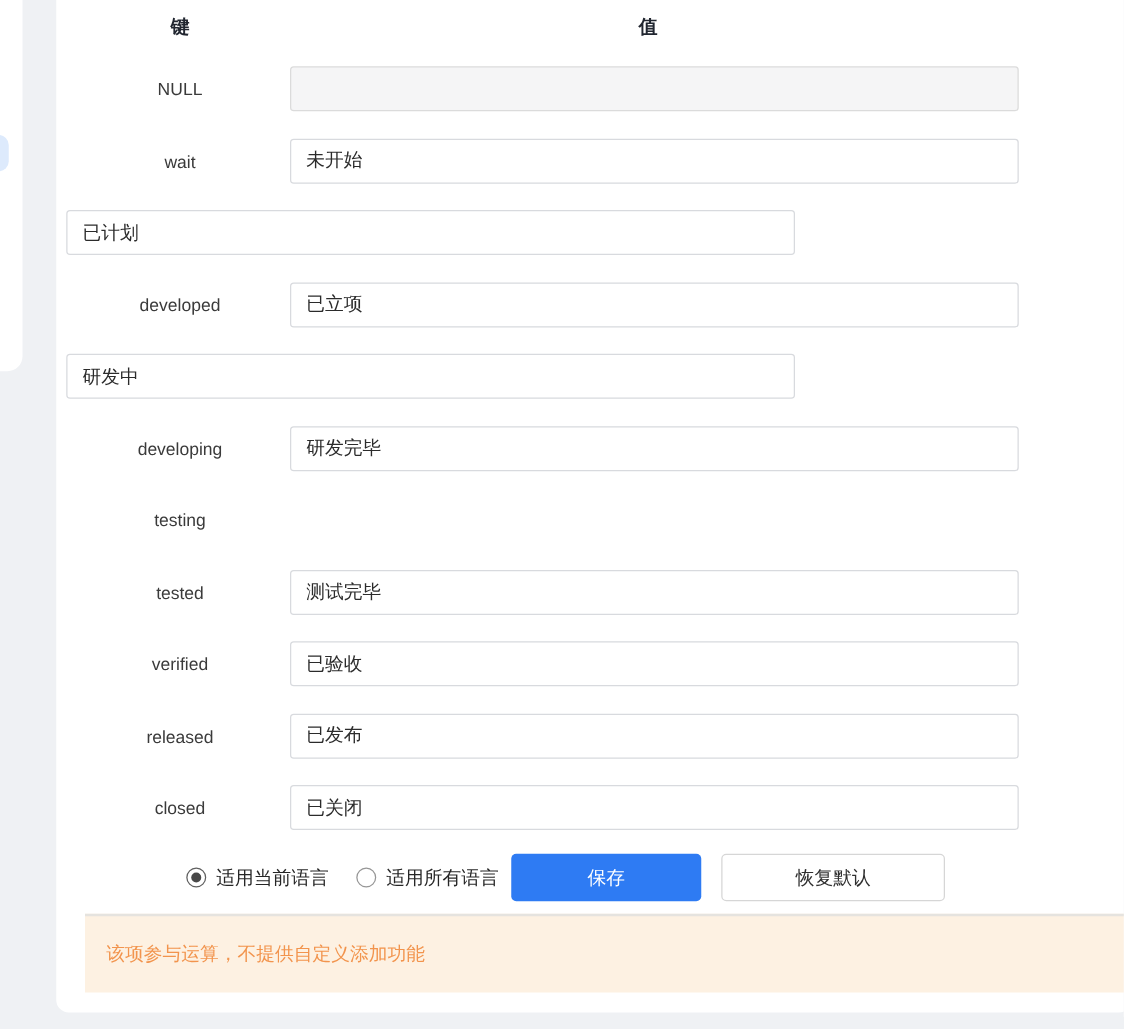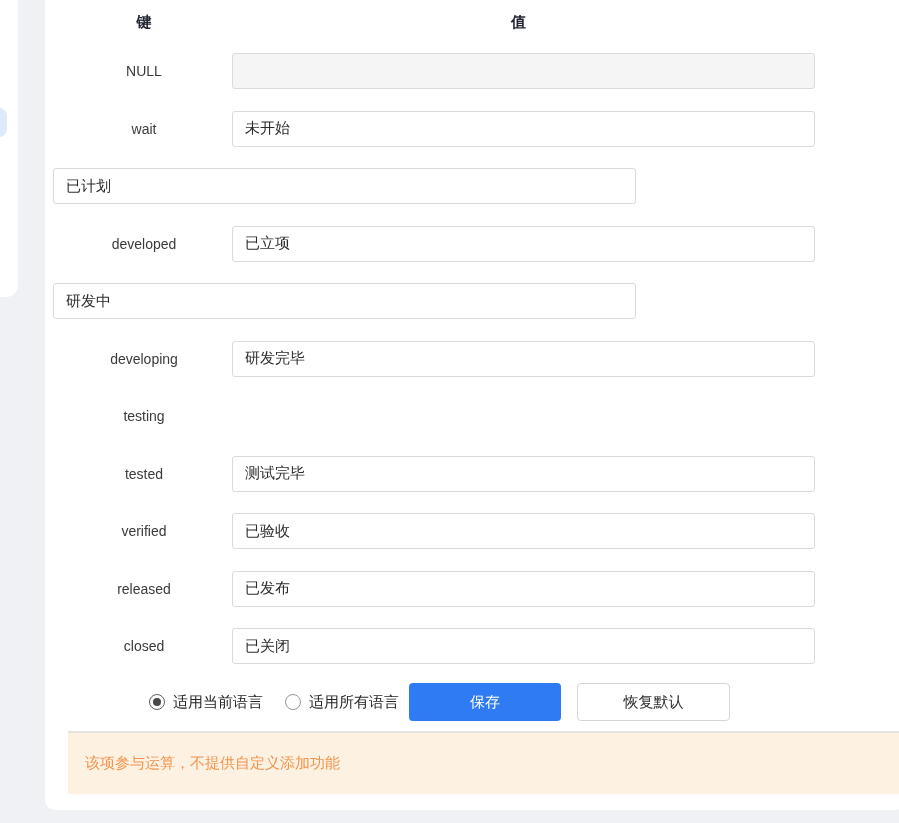--- a/index.html
+++ b/index.html
@@ -49,21 +49,21 @@
     background:#fff;flex:0 0 auto;}
   .radio.checked{border-color:#5f5f5f;}
   .radio.checked::after{content:"";position:absolute;left:3px;top:3px;
     right:3px;bottom:3px;border-radius:50%;background:#484848;}
   .radio-label{margin-left:8px;font-size:15px;color:#262626;}
   .btn{height:38px;border-radius:4px;font-size:15px;cursor:pointer;
     font-family:"Liberation Sans","DejaVu Sans",sans-serif;
     display:flex;align-items:center;justify-content:center;}
   .btn-primary{margin-left:10px;width:152px;background:#2e7bf3;
     border:none;color:#ffffff;}
-  .btn-default{margin-left:16px;width:153px;background:#ffffff;
+  .btn-default{margin-left:16px;width:179px;background:#ffffff;
     border:1px solid #d6d6d6;color:#2f2f2f;box-sizing:border-box;}
   .notice{
     margin-top:10px;margin-left:23px;width:837px;height:63px;
     box-sizing:border-box;background:#fdf1e2;border-top:2px solid #e5e3df;
     display:flex;align-items:center;padding-left:17px;
     font-size:15px;color:#f2944d;
   }
 </style>
 </head>
 <body>

